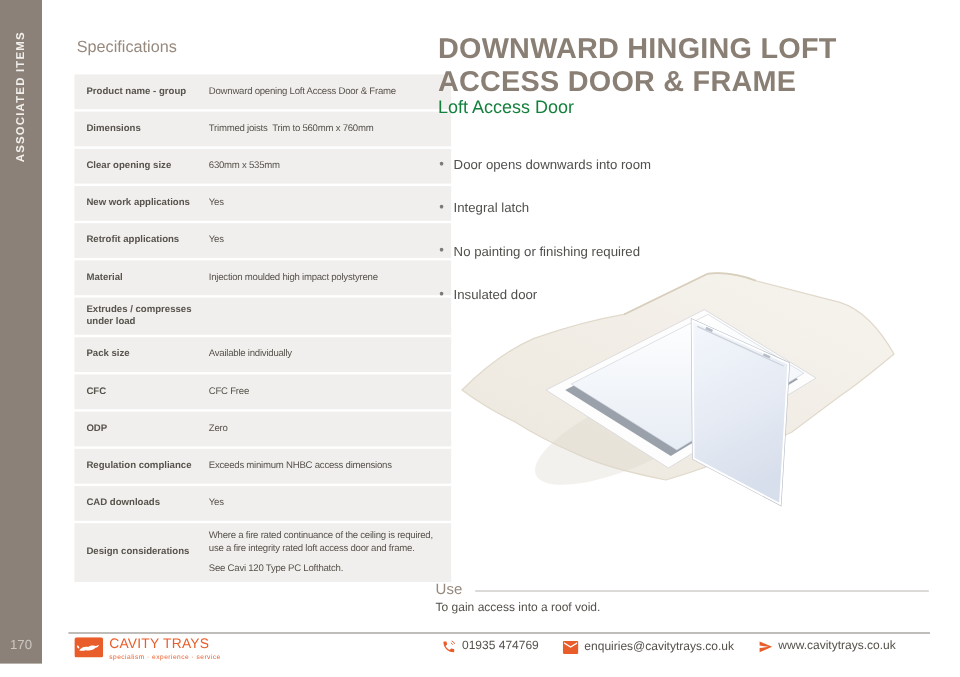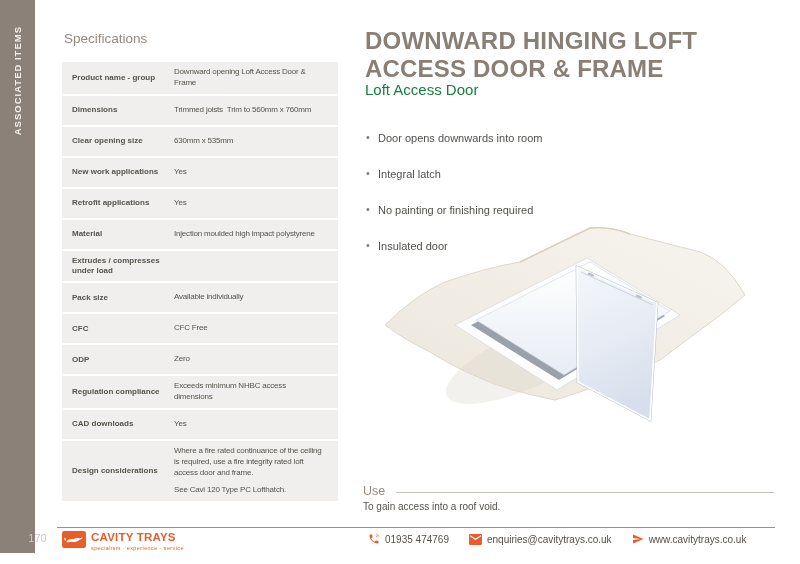--- a/index.html
+++ b/index.html
@@ -3,25 +3,25 @@
 <meta charset="utf-8">
 <style>
   html,body{margin:0;padding:0;background:#fff;}
   .page{position:relative;width:800px;height:564px;background:#ffffff;font-family:"Liberation Sans",sans-serif;overflow:hidden;}
 
   
   .sidebar{position:absolute;left:0;top:0;width:35px;height:553px;background:#8B8178;}
   .sidebar-label-wrap{position:absolute;top:26px;left:0;width:35px;text-align:center;}
   .sidebar-label{display:inline-block;writing-mode:vertical-rl;transform:rotate(180deg);
     color:#F2F0ED;font-size:9.5px;font-weight:bold;letter-spacing:1px;}
-  .page-number{position:absolute;bottom:9px;left:0;width:35px;text-align:center;color:#CCC7C1;font-size:11px;padding-left:20px;}
+  .page-number{position:absolute;bottom:9px;left:0;width:35px;text-align:center;color:#CCC7C1;font-size:11px;}
 
   
   .spec-title{position:absolute;left:64px;top:31px;font-size:13.5px;color:#97897E;}
-  .spec-table{position:absolute;left:62px;top:62px;width:276px;}
+  .spec-table{position:absolute;left:62px;top:62px;width:314px;}
   .spec-row{display:flex;background:#F1EFED;margin-bottom:2px;min-height:29px;}
   .spec-label{flex:0 0 110px;box-sizing:border-box;padding:5px 6px 5px 10px;
     font-size:8px;font-weight:bold;color:#57534D;display:flex;align-items:center;line-height:1.3;}
   .spec-values{flex:1;box-sizing:border-box;padding:5px 12px 5px 2px;display:flex;flex-direction:column;
     justify-content:center;gap:7px;}
   .val-p{margin:0;font-size:8px;letter-spacing:-0.2px;color:#57534D;line-height:1.35;white-space:pre-wrap;}
 
   
   .main-title{position:absolute;left:365px;top:27px;width:400px;font-size:24px;font-weight:bold;
     color:#8A7F74;line-height:1.18;letter-spacing:0.2px;}
@@ -34,24 +34,24 @@
 
   .use-heading{position:absolute;left:363px;top:484px;font-size:12.5px;color:#97897E;}
   .use-line{position:absolute;left:396px;top:492px;width:378px;height:1px;background:#C6C2BC;}
   .use-text{position:absolute;left:363px;top:501px;font-size:10px;color:#55514B;}
 
   
   .footer-line{position:absolute;left:57px;top:527px;width:718px;height:1px;background:#96928C;}
   .brand{position:absolute;left:62px;top:531px;display:flex;align-items:flex-start;}
   .brand-box{width:24px;height:17px;flex:0 0 24px;}
   .brand-textcol{margin-left:5px;display:flex;flex-direction:column;}
-  .brand-name{font-size:11.5px;font-weight:bold;color:#E95D2A;letter-spacing:0.2px;line-height:1.1;}
+  .brand-name{font-size:11.5px;font-weight:normal;color:#E95D2A;letter-spacing:0.2px;line-height:1.1;}
   .brand-tagline{font-size:5.5px;color:#E95D2A;letter-spacing:0.4px;margin-top:1.5px;}
   .contacts{position:absolute;left:368px;top:533px;display:flex;align-items:center;gap:20px;}
-  .contact-item{display:flex;align-items:center;gap:5px;font-size:10px;color:#54504A;cursor:pointer;}
+  .contact-item{display:flex;gap:5px;font-size:10px;color:#54504A;cursor:pointer;}
   .contact-item svg{display:block;}
 </style>
 </head>
 <body>
 
 <div class="page">
 
   <div class="sidebar">
     <div class="sidebar-label-wrap">
       <span class="sidebar-label">ASSOCIATED ITEMS</span>

